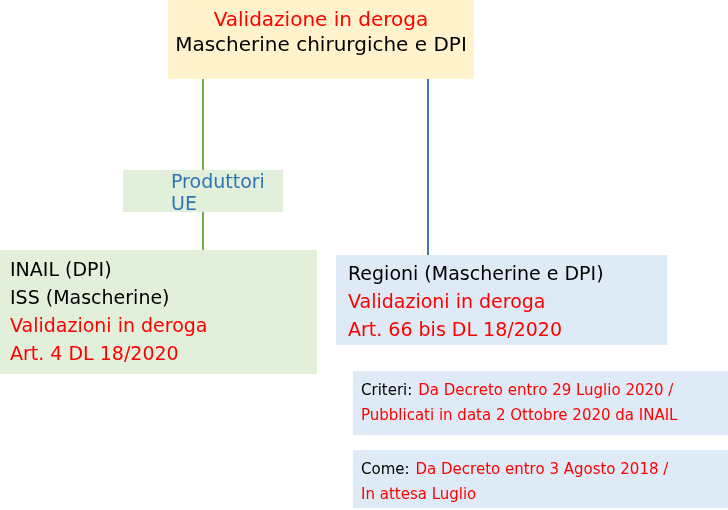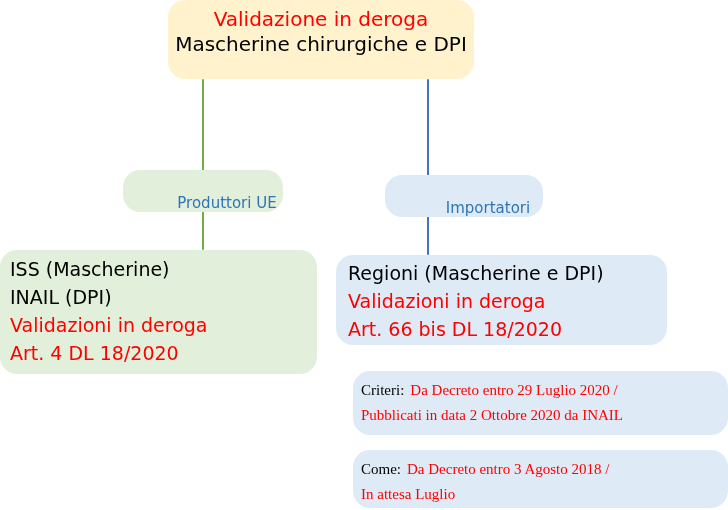--- a/index.html
+++ b/index.html
@@ -5,21 +5,21 @@
   :root {
     --cream: #FFF2CC;
     --light-green: #E2EFDA;
     --light-blue: #DEEBF7;
     --green-line: #70AD47;
     --blue-line: #4472C4;
     --red-text: #FF0000;
     --blue-text: #2E75B6;
     --black-text: #000000;
   }
-  * { margin: 0; padding: 0; box-sizing: border-box; border-radius: 17px; }
+  * { margin: 0; padding: 0; box-sizing: border-box; }
   html, body { background: #ffffff; }
   body {
     font-family: "DejaVu Sans", "Liberation Sans", sans-serif;
     color: var(--black-text);
   }
   .canvas {
     position: relative;
     width: 728px;
     height: 510px;
     background: #ffffff;
@@ -41,23 +41,23 @@
     text-align: center;
     padding-top: 7px;
     font-size: 20px;
     line-height: 25px;
   }
   .top-box .line1 { color: var(--red-text); }
   .top-box .line2 { color: var(--black-text); }
 
   .branch-label {
     display: flex;
-    align-items: flex-end;
+    align-items: flex-start;
     justify-content: center;
-    font-size: 15px;
+    font-size: 19px;
     color: var(--blue-text);
     padding-left: 48px;
   }
   .produttori { left: 123px; top: 170px; width: 160px; height: 42px; background: var(--light-green); }
   .importatori { left: 385px; top: 175px; width: 158px; height: 42px; background: var(--light-blue); }
 
   .body-box {
     font-size: 19px;
     line-height: 28px;
   }
@@ -72,21 +72,21 @@
     padding: 4px 12px;
   }
   .note-box {
     left: 353px; top: 371px; width: 375px; height: 64px;
     background: var(--light-blue);
     padding: 7px 8px;
     font-size: 15px;
     line-height: 25px;
   }
   .come-box { top: 450px; height: 58px; }
-  .note-box .note-line { white-space: nowrap; font-family: Liberation Serif, serif; }
+  .note-box .note-line { white-space: nowrap; }
   .note-box .label { color: var(--black-text); margin-right: 6px; }
 
   .txt-black { color: var(--black-text); }
   .txt-red { color: var(--red-text); }
 </style>
 </head>
 <body>
 
 <div class="canvas">
 
@@ -94,27 +94,24 @@
   <div class="connector blue"></div>
 
   <div class="box top-box">
     <div class="line1">Validazione in deroga</div>
     <div class="line2">Mascherine chirurgiche e DPI</div>
   </div>
 
   <div class="box branch-label produttori">
     <span>Produttori UE</span>
   </div>
-  <div class="box branch-label importatori">
-    <span>Importatori</span>
-  </div>
 
   <div class="box body-box iss-box">
+    <div class="txt-black">INAIL (DPI)</div>
     <div class="txt-black">ISS (Mascherine)</div>
-    <div class="txt-black">INAIL (DPI)</div>
     <div class="txt-red">Validazioni in deroga</div>
     <div class="txt-red">Art. 4 DL 18/2020</div>
   </div>
 
   <div class="box body-box regioni-box">
     <div class="txt-black">Regioni (Mascherine e DPI)</div>
     <div class="txt-red">Validazioni in deroga</div>
     <div class="txt-red">Art. 66 bis DL 18/2020</div>
   </div>
 

